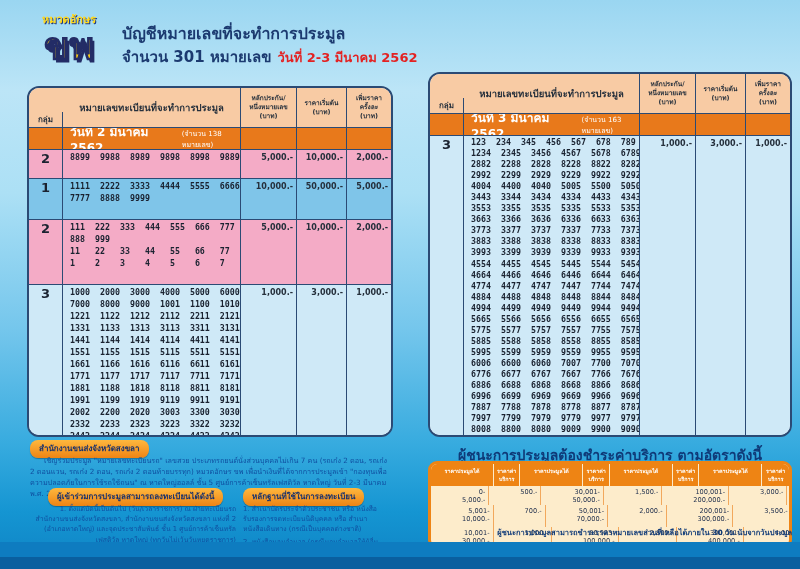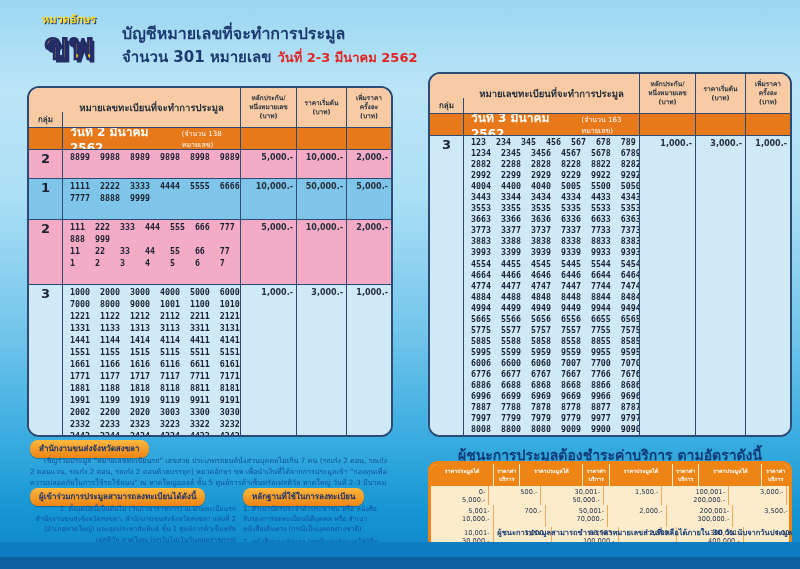--- a/index.html
+++ b/index.html
@@ -70,21 +70,21 @@
 
   
   .badge {
     display:inline-block; background:linear-gradient(180deg,#ffb83e,#ee8414);
     border-radius:8px; padding:2px 9px 3px; font-size:8px; font-weight:bold;
     color:#16316e; box-shadow:0 1px 1px rgba(0,0,0,.3); white-space:nowrap;
   }
   .office-badge   { position:absolute; left:30px; top:440px;text-align:right; }
   .invite         { position:absolute; left:30px; top:455px; width:362px; font-size:7.2px;
                     color:#0f4fa0; line-height:1.55; text-indent:14px; }
-  .register-badge { position:absolute; left:30px;  top:488px; }
+  .register-badge { position:absolute; left:48px;  top:488px; }
   .evidence-badge { position:absolute; left:243px; top:488px; }
   .ilist { position:absolute; font-size:6.8px; color:#0f4fa0; line-height:1.5; }
   .register-list  { left:30px;  top:504px; width:206px;text-align:right; }
   .evidence-list  { left:243px; top:504px; width:150px; }
   .ilist div { margin-bottom:2px; }
 
   
   .fee-title { position:absolute; left:428px; top:444px; width:364px; text-align:center;
                font-size:14px; font-weight:bold; color:#0f3a78; }
   .fee-table { position:absolute; left:428px; top:461px; width:364px;

